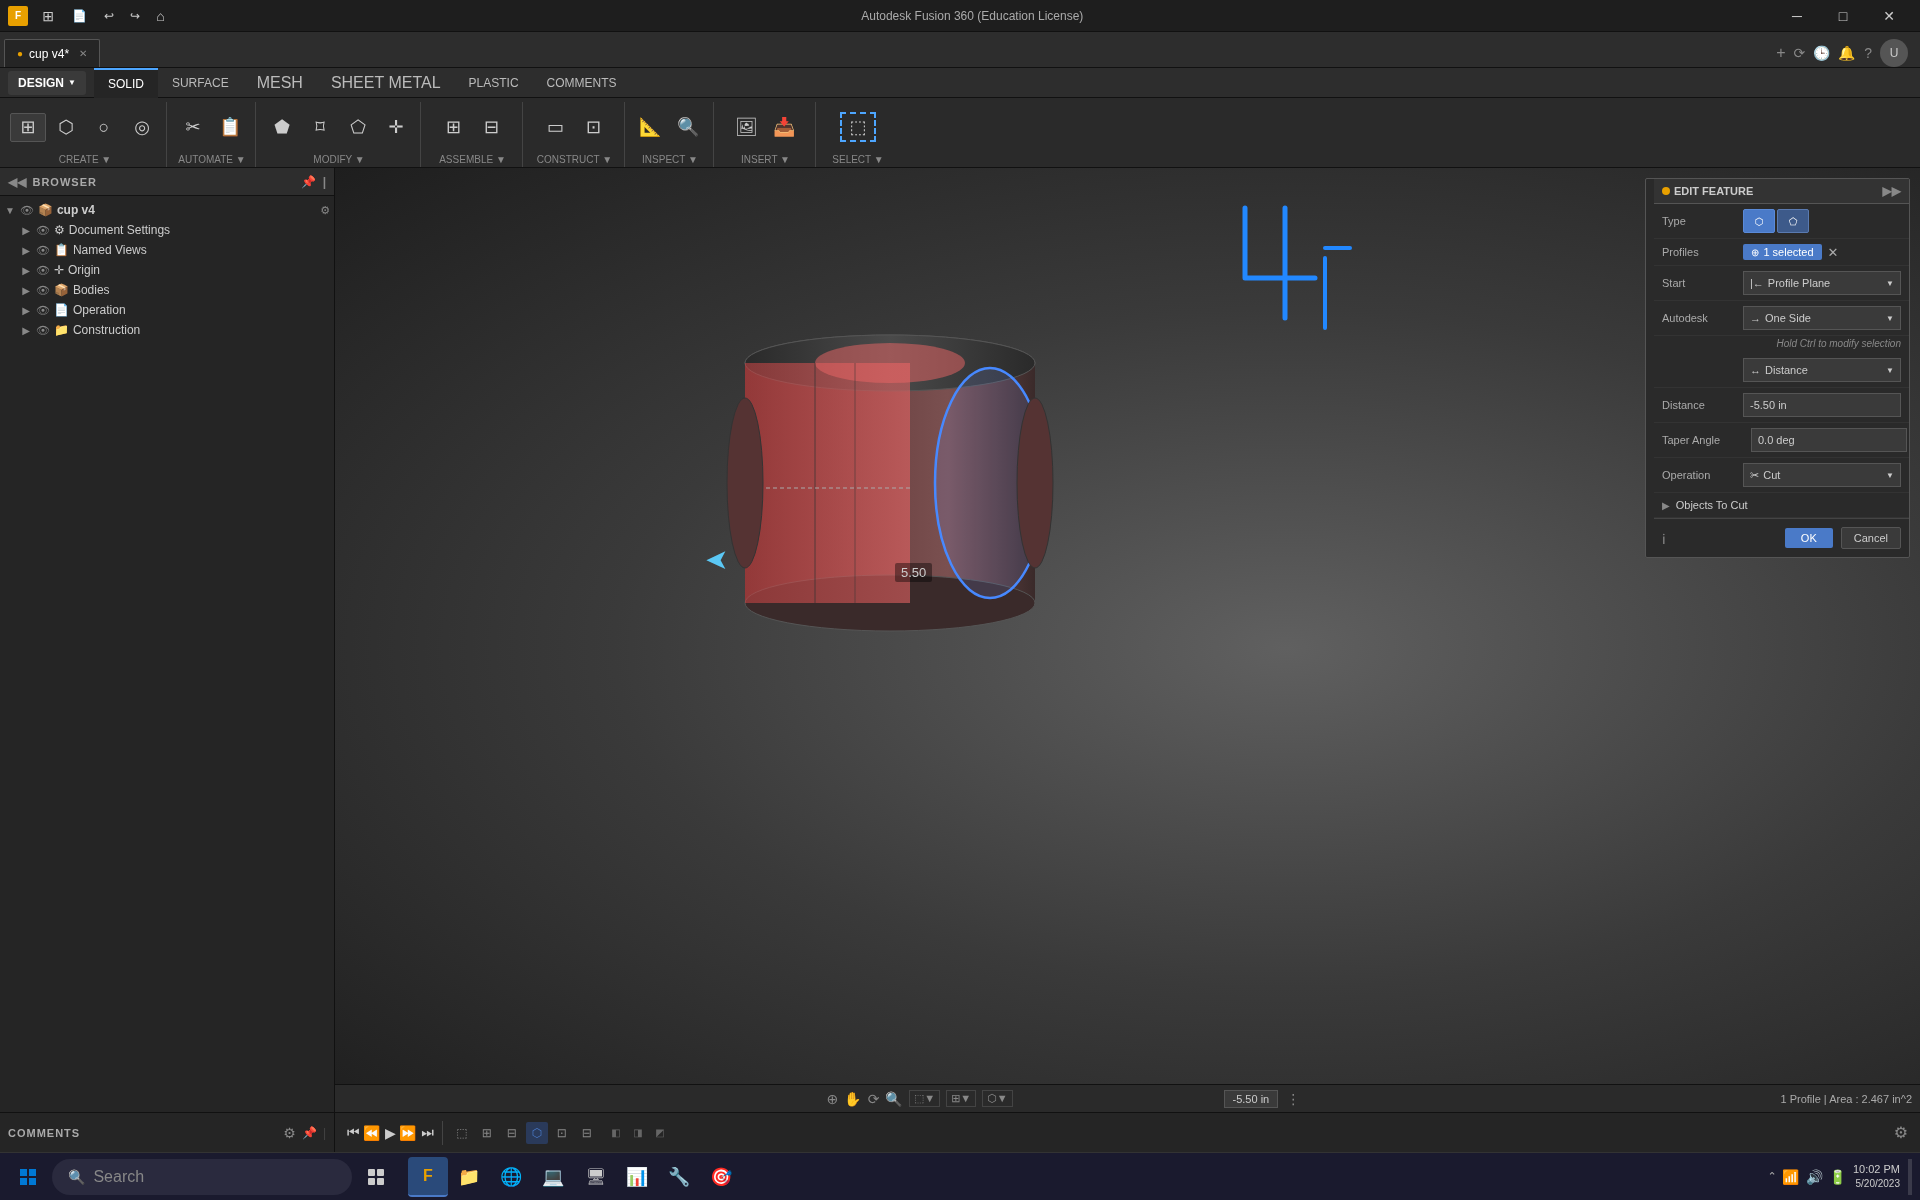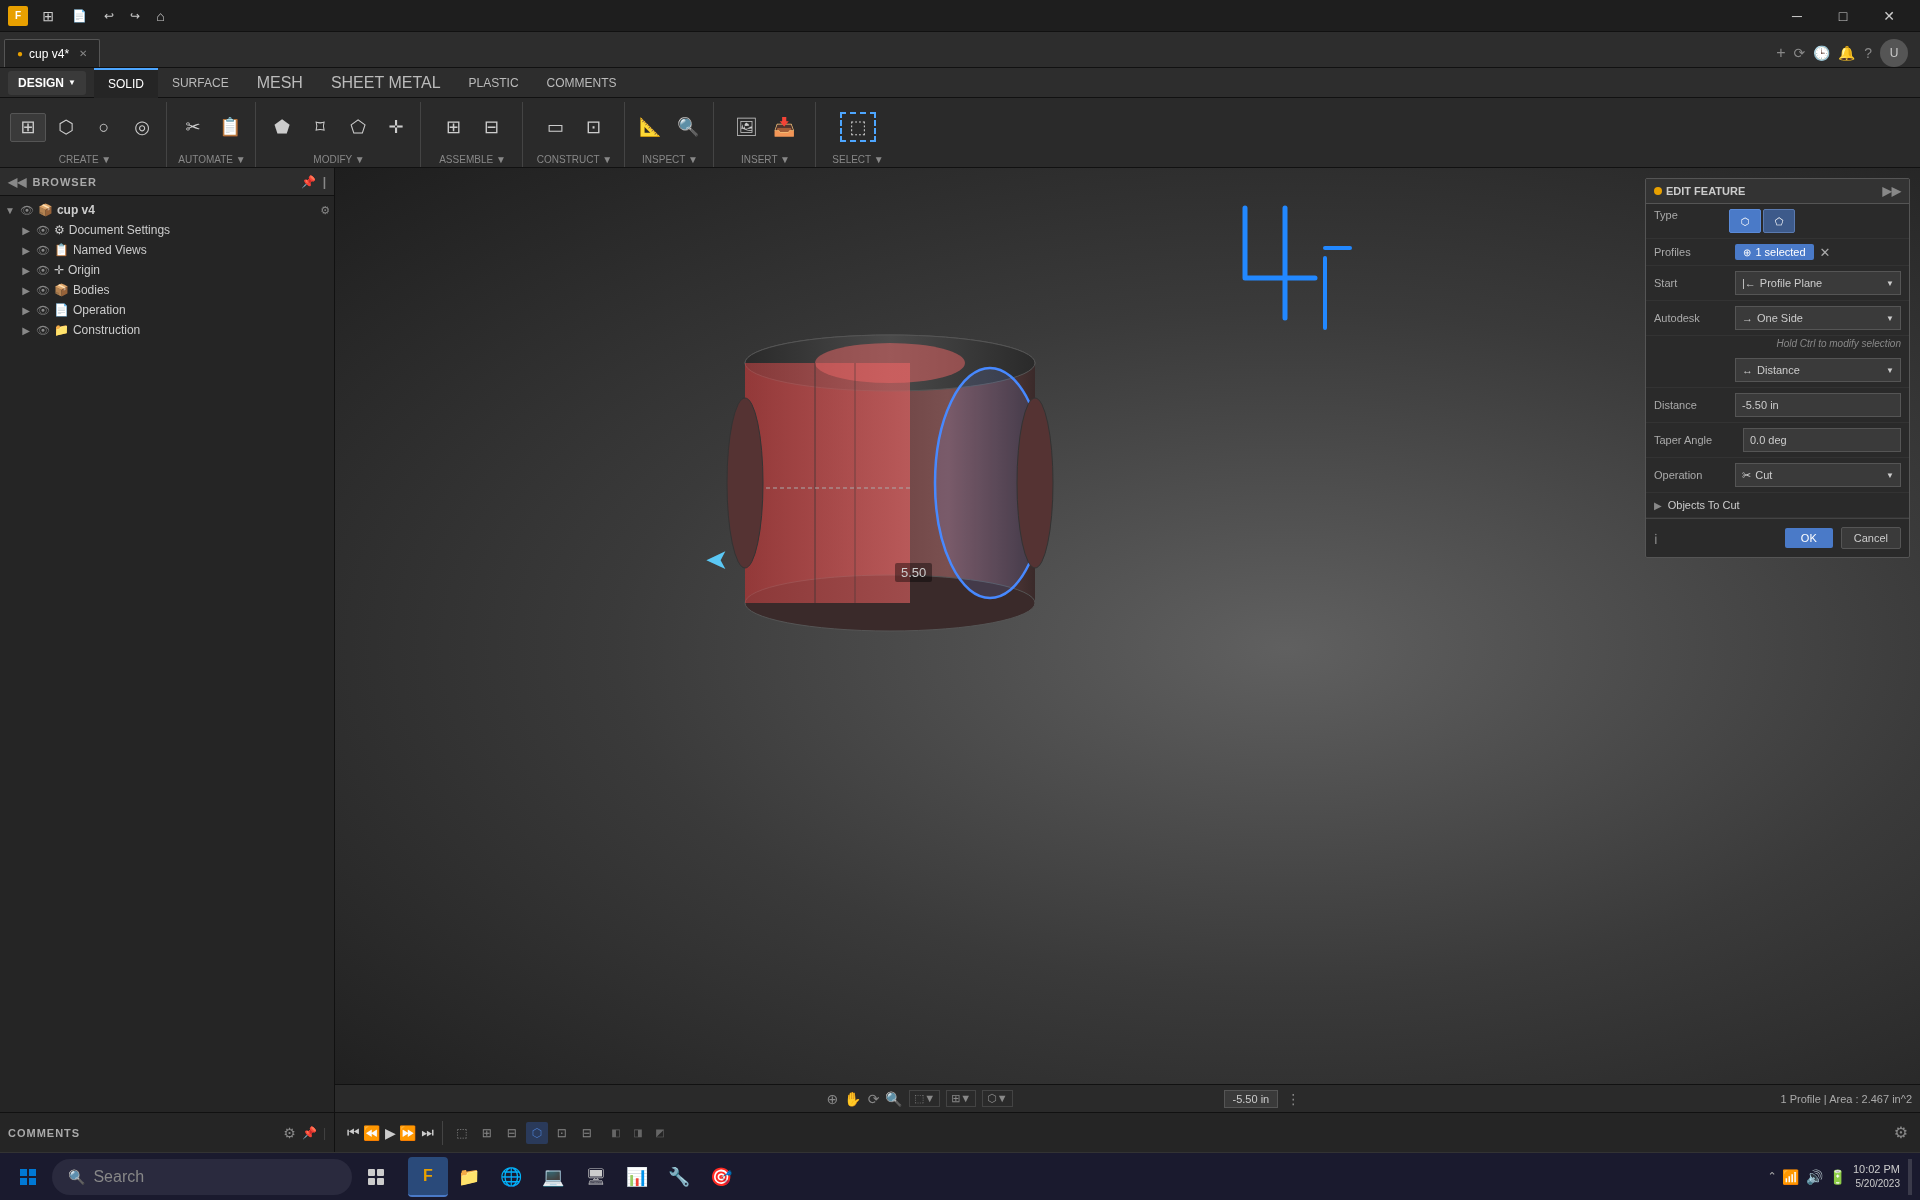--- a/index.html
+++ b/index.html
@@ -13,21 +13,21 @@
     #ribbon-tabs { display: flex; align-items: center; background: #333; height: 30px; padding-left: 8px; gap: 0; border-bottom: 1px solid #111; }
     #ribbon-content { display: flex; align-items: stretch; height: 70px; padding: 4px 4px 0; gap: 2px; }
 
     
     #left-panel { position: absolute; top: 168px; left: 0; width: 335px; bottom: 72px; background: #252525; border-right: 1px solid #111; display: flex; flex-direction: column; }
 
     
     #viewport { position: absolute; top: 168px; left: 335px; right: 0; bottom: 72px; background: #3a3a3a; overflow: hidden; }
 
     
-    #edit-panel { position: absolute; top: 10px; right: 10px; width: 260px; background: #2a2a2a; border: 1px solid #555; border-radius: 2px; }
+    #edit-panel { position: absolute; top: 10px; right: 10px; width: 260px; background: #2a2a2a; border: 1px solid #555; border-radius: 2px; padding-left: 8px; }
 
     
     #taskbar { position: absolute; bottom: 0; left: 0; right: 0; height: 48px; background: #1a1a2e; display: flex; align-items: center; padding: 0 8px; gap: 4px; border-top: 1px solid #333; z-index: 100; }
 
     
     ::-webkit-scrollbar { width: 6px; }
     ::-webkit-scrollbar-track { background: #1e1e1e; }
     ::-webkit-scrollbar-thumb { background: #444; border-radius: 3px; }
   </style>
 </head>
@@ -35,20 +35,21 @@
 
 <div id="titlebar" style="position:absolute;top:0;left:0;right:0;height:32px;display:flex;align-items:center;background:#1e1e1e;padding:0 8px;gap:6px;border-bottom:1px solid #111;z-index:200;">
   <div style="width:20px;height:20px;background:#e8a000;border-radius:2px;display:flex;align-items:center;justify-content:center;color:white;font-size:10px;font-weight:bold;">F</div>
   <div style="display:flex;gap:4px;align-items:center;">
     <div style="width:28px;height:28px;display:flex;align-items:center;justify-content:center;cursor:pointer;color:#ccc;font-size:14px;">⊞</div>
     <div style="width:28px;height:28px;display:flex;align-items:center;justify-content:center;cursor:pointer;color:#ccc;font-size:12px;">📄</div>
     <div style="padding:2px 6px;cursor:pointer;color:#ccc;font-size:12px;">↩</div>
     <div style="padding:2px 6px;cursor:pointer;color:#ccc;font-size:12px;">↪</div>
     <div style="padding:2px 6px;cursor:pointer;color:#ccc;font-size:14px;">⌂</div>
   </div>
+  <div style="flex:1;text-align:center;color:#aaa;font-size:12px;">Autodesk Fusion 360 (Education License)</div>
   <div style="display:flex;gap:0;margin-left:auto;">
     <div style="width:46px;height:32px;display:flex;align-items:center;justify-content:center;cursor:pointer;color:#ccc;font-size:14px;">─</div>
     <div style="width:46px;height:32px;display:flex;align-items:center;justify-content:center;cursor:pointer;color:#ccc;font-size:14px;">□</div>
     <div style="width:46px;height:32px;display:flex;align-items:center;justify-content:center;cursor:pointer;color:#ccc;font-size:14px;">✕</div>
   </div>
 </div>
 
 <div id="tabbar" style="position:absolute;top:32px;left:0;right:0;height:36px;background:#2d2d2d;display:flex;align-items:flex-end;border-bottom:1px solid #111;z-index:199;padding-left:4px;">
   <div style="display:flex;align-items:center;background:#252525;border:1px solid #555;border-bottom:none;padding:0 12px;height:28px;font-size:12px;color:#fff;cursor:pointer;gap:6px;border-radius:2px 2px 0 0;">
     <span style="color:#e8a000;font-size:10px;">●</span>
@@ -341,21 +342,21 @@
   <div style="display:flex;align-items:center;justify-content:space-between;padding:5px 8px;background:#333;border-bottom:1px solid #555;font-size:11px;font-weight:bold;color:#ccc;">
     <div style="display:flex;align-items:center;gap:4px;">
       <span style="width:8px;height:8px;background:#e8a000;border-radius:50%;"></span>
       <span>EDIT FEATURE</span>
     </div>
     <div style="display:flex;gap:4px;">
       <span style="color:#888;cursor:pointer;font-size:12px;">▶▶</span>
     </div>
   </div>
 
-  <div style="display:flex;align-items:flex-start;padding:5px 8px;border-bottom:1px solid #333;">
+  <div style="display:flex;align-items:center;padding:5px 8px;gap:6px;border-bottom:1px solid #333;">
     <span style="color:#aaa;font-size:11px;min-width:75px;">Type</span>
     <div style="display:flex;gap:2px;">
       <div style="width:32px;height:24px;background:#4a7ac8;border:1px solid #5a8ad8;display:flex;align-items:center;justify-content:center;cursor:pointer;font-size:10px;color:white;border-radius:2px;">⬡</div>
       <div style="width:32px;height:24px;background:#3d5a8a;border:1px solid #5a7ab0;display:flex;align-items:center;justify-content:center;cursor:pointer;font-size:10px;color:white;border-radius:2px;">⬠</div>
     </div>
   </div>
 
   <div style="display:flex;align-items:center;padding:5px 8px;gap:6px;border-bottom:1px solid #333;">
     <span style="color:#aaa;font-size:11px;min-width:75px;">Profiles</span>
     <div style="background:#4a7ac8;color:white;padding:2px 8px;font-size:11px;border-radius:2px;display:flex;align-items:center;gap:4px;cursor:pointer;">

